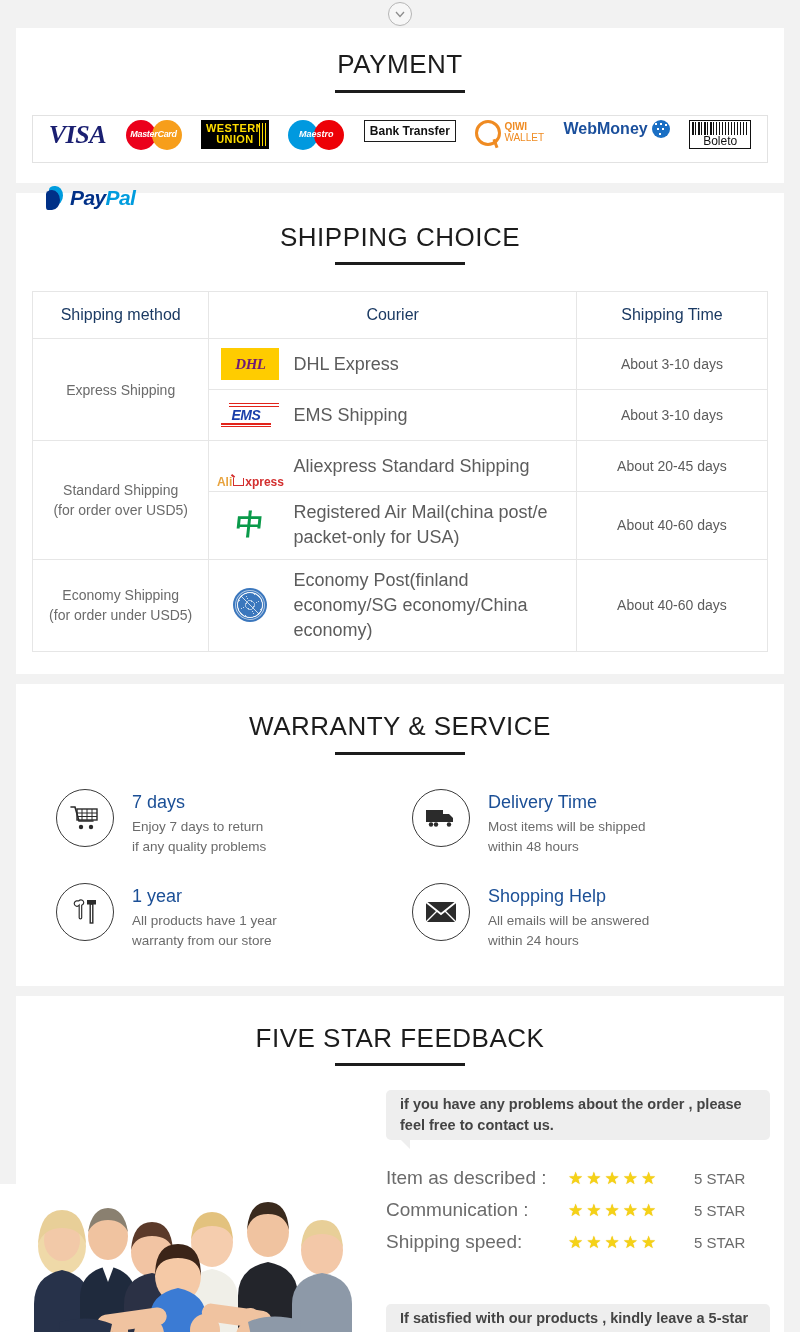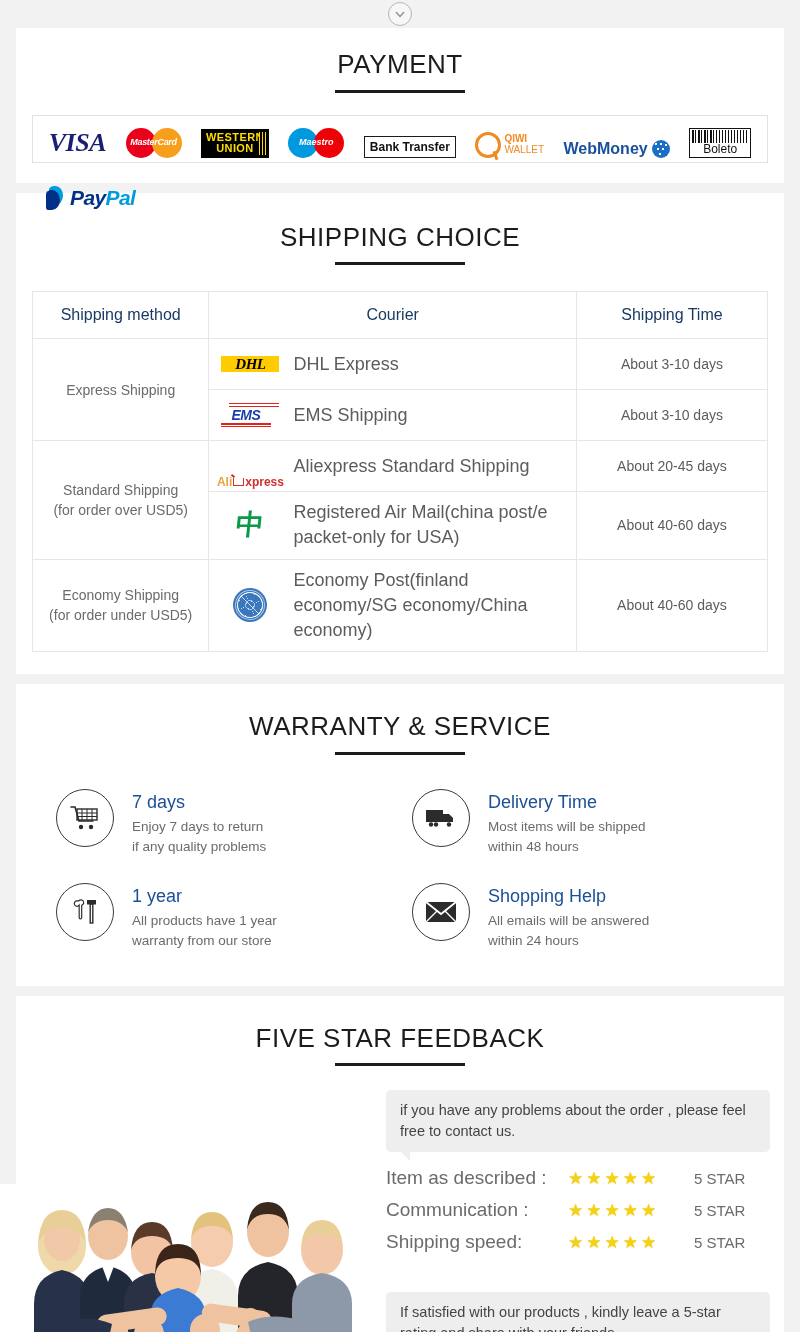--- a/index.html
+++ b/index.html
@@ -53,21 +53,21 @@
 
   
   .pay-strip {
     margin: 22px 16px 0 16px;
     border: 1px solid #e2e2e2;
     background: #fff;
     height: 48px;
     display: flex; align-items: center; justify-content: space-around;
     padding: 0 6px;
   }
-  .pay-logo { display: flex; align-items: flex-end; justify-content: center; height: 38px; }
+  .pay-logo { display: flex; align-items: flex-start; justify-content: center; height: 38px; }
 
   .visa {
     font-family: "Liberation Serif", serif;
     font-style: italic; font-weight: bold;
     font-size: 26px; color: #1a1f71; letter-spacing: -0.5px;
   }
   .mc { position: relative; width: 56px; height: 30px; }
   .mc i { position: absolute; top: 0; width: 30px; height: 30px; border-radius: 50%; }
   .mc .mc-r { left: 0; background: #eb001b; }
   .mc .mc-y { right: 0; background: #f79e1b; }
@@ -185,24 +185,24 @@
   }
   .cell-courier .c-text {
     font-size: 18px; color: #5c5c5c; line-height: 1.4;
   }
   .cell-time {
     font-size: 14px; color: #5c5c5c; text-align: center; padding: 10px 6px;
   }
 
   
   .dhl {
-    background: #ffcc00; width: 58px; height: 16px;
+    background: #ffcc00; width: 58px; height: 32px;
     display: flex; align-items: center; justify-content: center;
     font-family: "Liberation Serif", serif;
-    color: #000000; font-weight: bold; font-style: italic;
+    color: #701a75; font-weight: bold; font-style: italic;
     font-size: 15px; letter-spacing: -0.5px;
   }
   .ems { position: relative; width: 58px; height: 24px; }
   .ems .ems-top { position: absolute; top: 0; left: 8px; right: 0; height: 4px;
     background: repeating-linear-gradient(180deg,#e2231a 0 1.5px,#fff 1.5px 3px); }
   .ems .ems-bot { position: absolute; bottom: 0; left: 0; right: 8px; height: 4px;
     background: repeating-linear-gradient(180deg,#e2231a 0 1.5px,#fff 1.5px 3px); }
   .ems .ems-txt {
     position: absolute; left: 10px; top: 4px; font-size: 14px; font-weight: bold;
     font-style: italic; color: #1a3faa; letter-spacing: -0.5px;
@@ -261,21 +261,21 @@
 
   
   .feed-body { position: relative; height: 300px; margin-top: 18px; }
   .people {
     position: absolute; left: -16px; bottom: 0; width: 380px; height: 200px;
     overflow: hidden;
   }
   .bubble {
     position: absolute; right: 14px; top: 6px; width: 384px;
     background: #eeeeee; color: #444; border-radius: 5px;
-    font-size: 14.5px; line-height: 1.45; padding: 10px 14px;
+    font-size: 14.5px; line-height: 1.45; padding: 4px 14px; font-weight: bold;
   }
   .bubble.bottom { top: auto; bottom: 30px; }
   .bubble::after {
     content: ""; position: absolute; left: 14px; bottom: -9px;
     border-left: 10px solid transparent; border-right: 0 solid transparent;
     border-top: 10px solid #eeeeee;
   }
   .bubble.bottom::after { display: none; }
   .rating-list {
     position: absolute; right: 14px; top: 78px; width: 384px;

